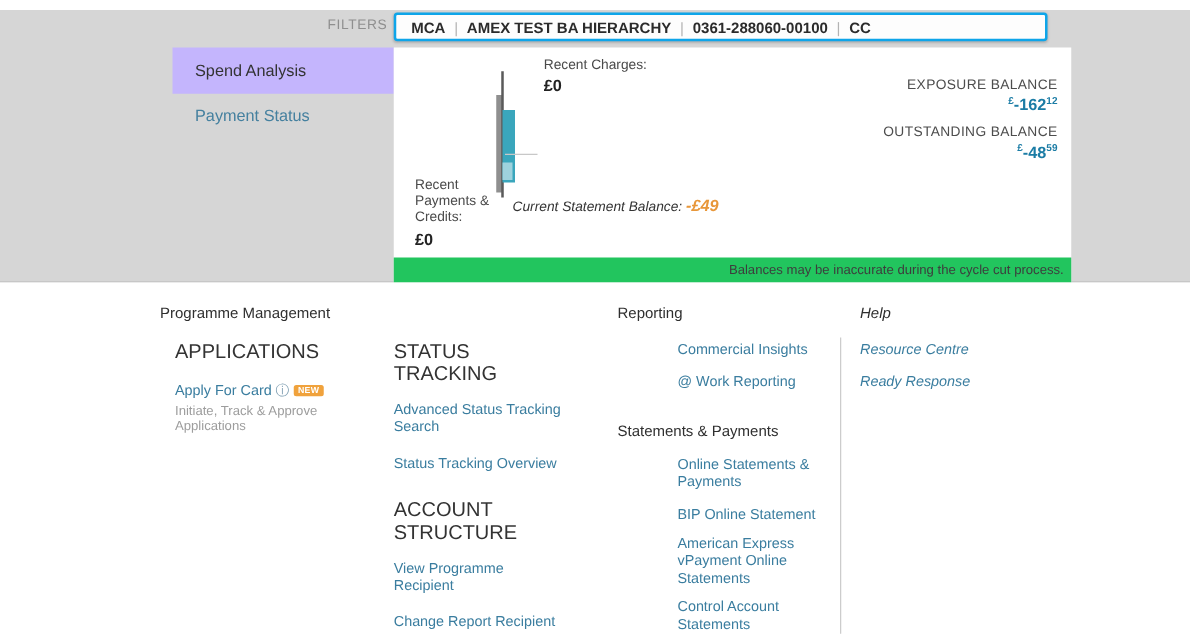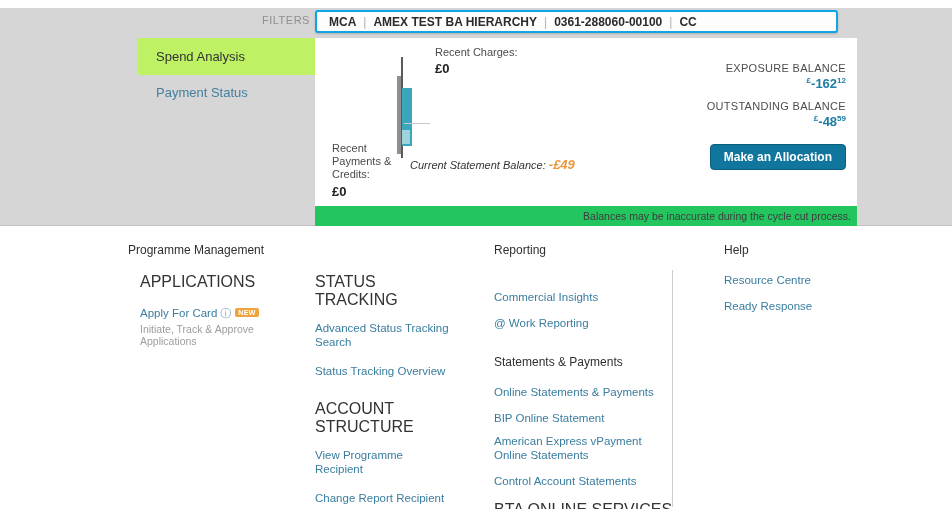--- a/index.html
+++ b/index.html
@@ -16,21 +16,21 @@
     position:absolute; left:315px; top:10px; width:523px; height:23px;
     background:#fdfdfd; border:2px solid #0ea5e9; border-radius:3px;
     box-shadow:0 1px 2px rgba(0,0,0,.18);
     font-size:12px; font-weight:bold; color:#2b2b2b; line-height:21px; padding-left:12px;
     white-space:nowrap;
   }
   .filter-sep { color:#b3b3b3; font-weight:normal; padding:0 7px; }
 
   
   .tab { position:absolute; left:138px; width:177px; font-size:13px; padding-left:18px; cursor:pointer; }
-  .tab-spend { top:38px; height:37px; line-height:37px; background:#bef264; color:#333; }
+  .tab-spend { top:38px; height:37px; line-height:37px; background:#c4b5fd; color:#333; }
   .tab-payment { top:75px; height:36px; line-height:36px; color:#45809f; }
 
   
   .panel { position:absolute; left:315px; top:38px; width:542px; height:188px; background:#ffffff; }
   .recent-charges { position:absolute; left:120px; top:8px; }
   .small-label { font-size:11px; color:#4a4a4a; line-height:1.2; }
   .amt { font-size:13px; font-weight:bold; color:#222; margin-top:2px; }
   .chart { position:absolute; left:78px; top:18px; width:56px; height:110px; }
   .chart-axis { position:absolute; left:8px; top:1px; width:2px; height:101px; background:#5a5a5a; }
   .chart-grayb { position:absolute; left:4px; top:20px; width:5px; height:78px; background:#8f8f8f; }
@@ -66,26 +66,26 @@
   .new-badge {
     display:inline-block; background:#f0a23c; color:#fff; font-size:7px; font-weight:bold;
     padding:1px 3px; border-radius:2px; margin-left:4px; vertical-align:2px; letter-spacing:.3px;
   }
   .apply-sub { font-size:10.5px; color:#9d9d9d; margin-top:2px; }
   .col-status { position:absolute; left:315px; top:47px; width:136px; }
   .col-status .caps-header { margin-bottom:12px; }
   .mb12 { margin-bottom:12px; }
   .mb22 { margin-bottom:22px; }
   .col-reporting { position:absolute; left:494px; top:17px; width:180px; }
-  .col-reporting .sec-title { margin-bottom:30px; }
-  .col-reporting a.lnk { margin-bottom:9px; }
+  .col-reporting .sec-title { margin-bottom:13px; }
+  .col-reporting a.lnk { margin-bottom:9px;margin-left:48px; }
   .stmt-title { margin-top:16px; }
   .col-reporting .caps-header { margin-bottom:9px; margin-top:4px; }
   .v-divider { position:absolute; left:672px; top:44px; width:1px; height:237px; background:#cccccc; }
-  .col-help { position:absolute; left:724px; top:17px; width:150px; }
+  .col-help { position:absolute; left:688px; top:17px; width:150px;font-style:italic; }
   .col-help .sec-title { margin-bottom:13px; }
   .col-help a.lnk { margin-bottom:9px; }
 </style>
 </head>
 <body>
 
 <div class="top-band"></div>
 
 <div class="filters-label">FILTERS</div>
 <div class="filter-box">
@@ -118,21 +118,20 @@
   <div class="current-statement">
     <span>Current Statement Balance:</span>
     <span class="cs-val">-£49</span>
   </div>
 
   <div class="balances">
     <div class="bal-label">EXPOSURE BALANCE</div>
     <div class="bal-value"><sup>£</sup><span>-162</span><sup>12</sup></div>
     <div class="bal-label">OUTSTANDING BALANCE</div>
     <div class="bal-value"><sup>£</sup><span>-48</span><sup>59</sup></div>
-    <button class="alloc-btn">Make an Allocation</button>
   </div>
 
   <div class="panel-note">Balances may be inaccurate during the cycle cut process.</div>
 </div>
 
 <div class="footer">
 
   <div class="sec-title pm-title">Programme Management</div>
 
   <div class="col-apps">

